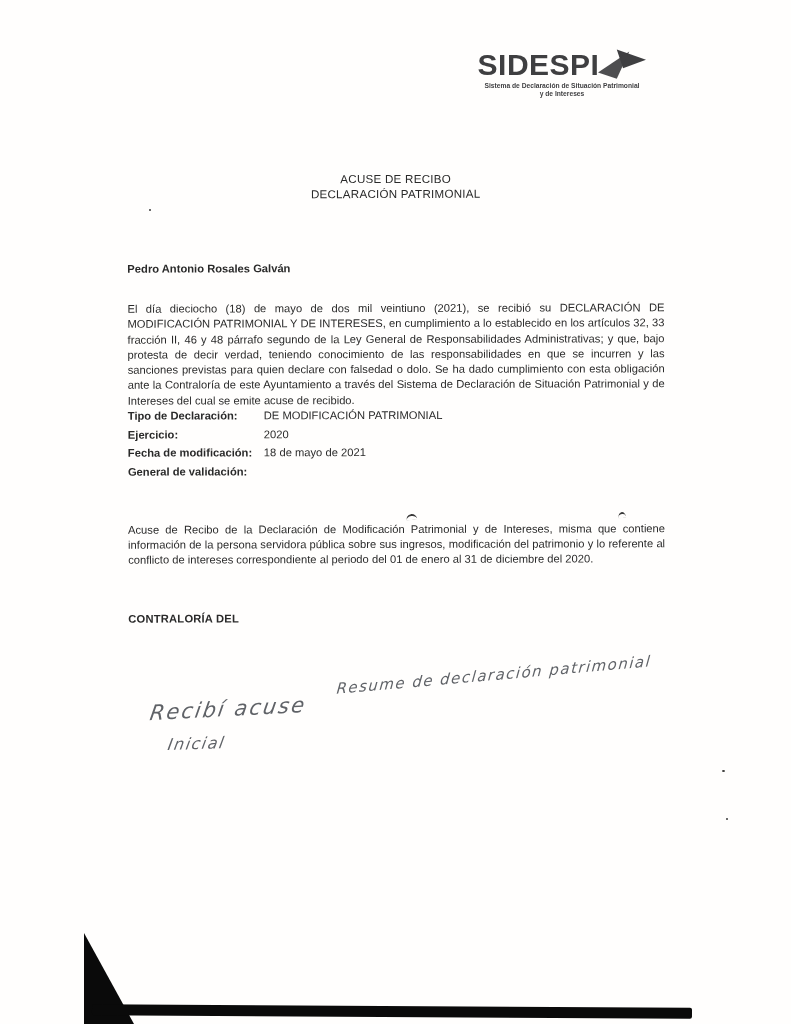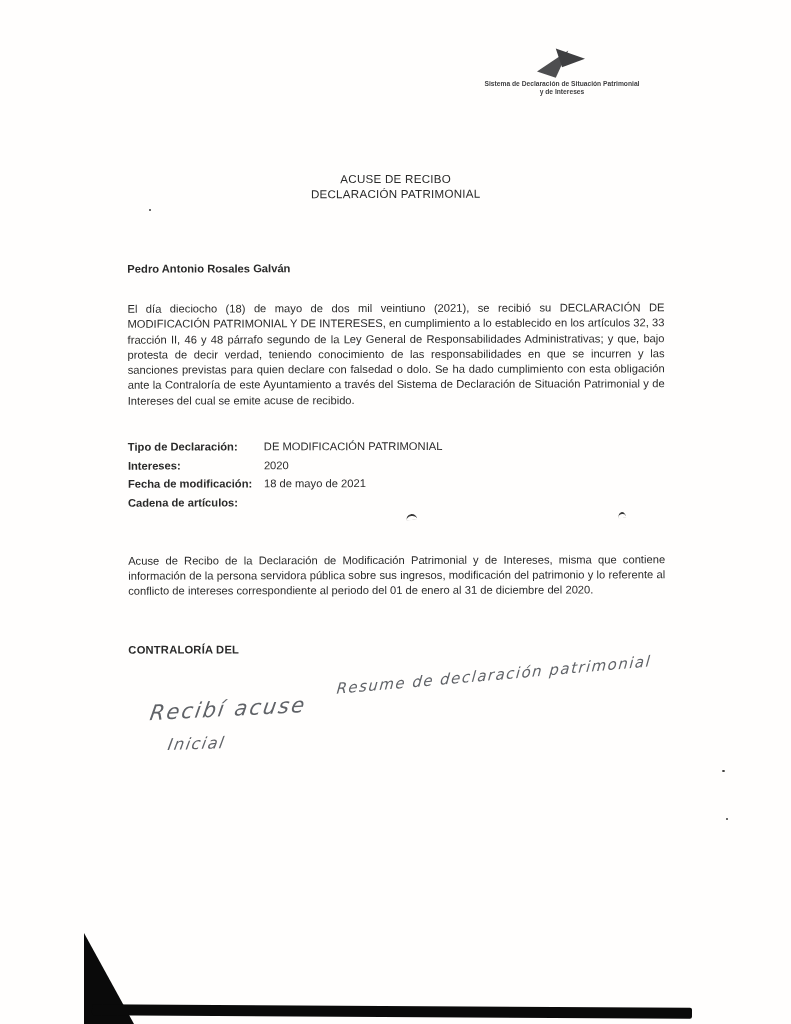--- a/index.html
+++ b/index.html
@@ -43,21 +43,20 @@
   
   .recipient{margin:61px 0 0;font-weight:bold;font-size:11.2px;}
   
   .body-par{
     margin:27px 0 0;
     font-size:11.2px;line-height:15.3px;
     text-align:justify;
   }
   
   .fields{
-    margin-top:31px;
     display:grid;grid-template-columns:136px 1fr;
     row-gap:4.5px;
     font-size:11.2px;line-height:14px;
   }
   .field-label{font-weight:bold;}
   .footer-par{margin-top:44px;}
   .contraloria{margin:45px 0 0;font-weight:bold;font-size:11.2px;letter-spacing:.2px;}
   
   .hand{
     position:absolute;
@@ -98,20 +97,21 @@
   .squiggle.q1{left:406px;top:514px;}
   .squiggle.q2{left:618px;top:512px;width:8px;}
 </style>
 </head>
 <body>
 
 <div class="page">
 
   <header class="logo-block">
     <div class="logo-row">
+      <span class="logo-text">SIDESPI</span>
       <svg class="logo-arrow" viewBox="0 0 46 30" aria-hidden="true">
         <polygon points="18,2 46,12 24,20"></polygon>
         <polygon points="0,24 30,4 18,30" opacity="0.92"></polygon>
       </svg>
     </div>
     <div class="logo-subtitle">Sistema de Declaración de Situación Patrimonial y de Intereses</div>
   </header>
 
   <div class="content">
 
@@ -121,27 +121,27 @@
     </div>
 
     <p class="recipient">Pedro Antonio Rosales Galván</p>
 
     <p class="body-par">El día dieciocho (18) de mayo de dos mil veintiuno (2021), se recibió su DECLARACIÓN DE MODIFICACIÓN PATRIMONIAL Y DE INTERESES, en cumplimiento a lo establecido en los artículos 32, 33 fracción II, 46 y 48 párrafo segundo de la Ley General de Responsabilidades Administrativas; y que, bajo protesta de decir verdad, teniendo conocimiento de las responsabilidades en que se incurren y las sanciones previstas para quien declare con falsedad o dolo. Se ha dado cumplimiento con esta obligación ante la Contraloría de este Ayuntamiento a través del Sistema de Declaración de Situación Patrimonial y de Intereses del cual se emite acuse de recibido.</p>
 
     <div class="fields">
       <span class="field-label">Tipo de Declaración:</span>
       <span class="field-value">DE MODIFICACIÓN PATRIMONIAL</span>
 
-      <span class="field-label">Intereses:</span>
+      <span class="field-label">Ejercicio:</span>
       <span class="field-value">2020</span>
 
       <span class="field-label">Fecha de modificación:</span>
       <span class="field-value">18 de mayo de 2021</span>
 
-      <span class="field-label">Cadena de artículos:</span>
+      <span class="field-label">General de validación:</span>
       <span class="field-value"></span>
     </div>
 
     <p class="body-par footer-par">Acuse de Recibo de la Declaración de Modificación Patrimonial y de Intereses, misma que contiene información de la persona servidora pública sobre sus ingresos, modificación del patrimonio y lo referente al conflicto de intereses correspondiente al periodo del 01 de enero al 31 de diciembre del 2020.</p>
 
     <p class="contraloria">CONTRALORÍA DEL</p>
   </div>
 
   <span class="hand hand-note">Resume de declaración patrimonial</span>
   <span class="hand hand-l1">Recibí acuse</span>

